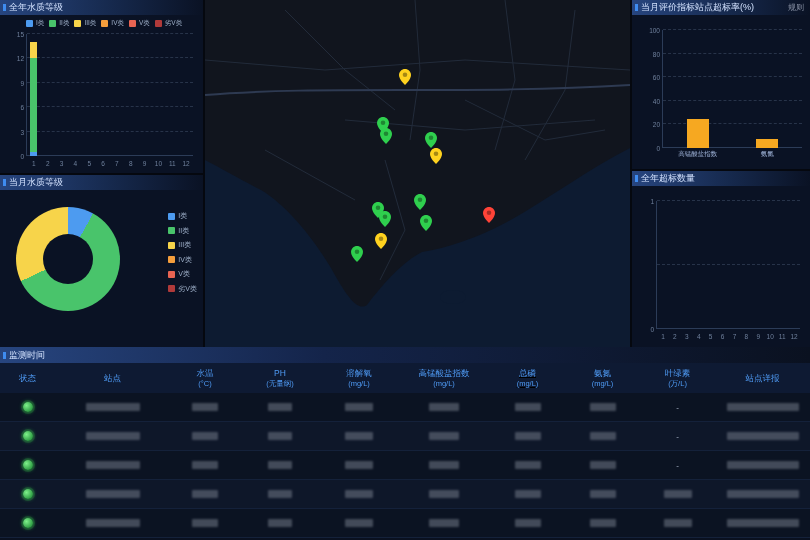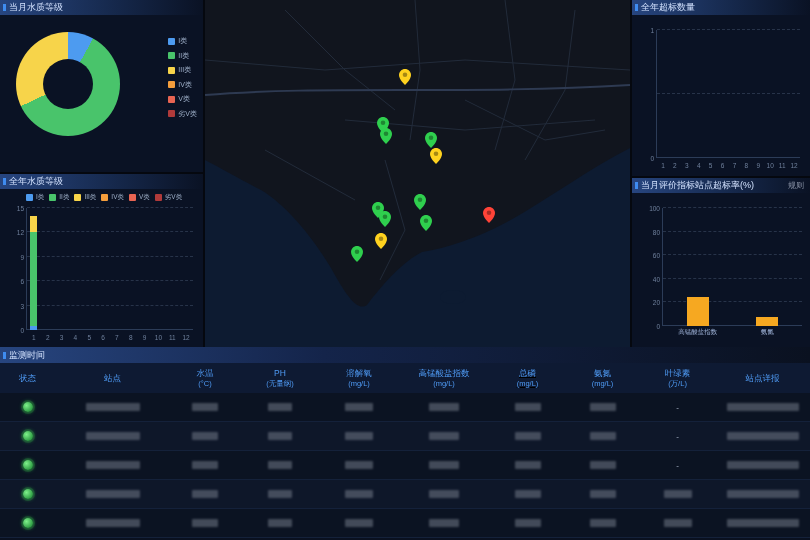--- a/index.html
+++ b/index.html
@@ -68,50 +68,20 @@
   .red-block { height:8px; background:#7a8290; opacity:.5; border-radius:1px; filter:blur(1.3px); }
 </style>
 </head>
 <body>
 
 <div class="dash">
 
   <div class="top">
 
     <div class="col-left">
-      <div class="panel p1">
-        <div class="panel-header">当月水质等级</div>
-        <div class="donut" style="background: conic-gradient(rgb(77, 155, 240) 0%, rgb(77, 155, 240) 8%, rgb(73, 196, 107) 8%, rgb(73, 196, 107) 68%, rgb(247, 212, 74) 68%, rgb(247, 212, 74) 100%);"></div>
-        <div class="dlegend">
-            <div class="it">
-              <span class="sw" style="background: rgb(77, 155, 240);"></span>
-              <span>I类</span>
-            </div>
-            <div class="it">
-              <span class="sw" style="background: rgb(73, 196, 107);"></span>
-              <span>II类</span>
-            </div>
-            <div class="it">
-              <span class="sw" style="background: rgb(247, 212, 74);"></span>
-              <span>III类</span>
-            </div>
-            <div class="it">
-              <span class="sw" style="background: rgb(245, 158, 60);"></span>
-              <span>IV类</span>
-            </div>
-            <div class="it">
-              <span class="sw" style="background: rgb(232, 100, 82);"></span>
-              <span>V类</span>
-            </div>
-            <div class="it">
-              <span class="sw" style="background: rgb(176, 58, 58);"></span>
-              <span>劣V类</span>
-            </div>
-          </div>
-      </div>
       <div class="panel p2">
         <div class="panel-header">全年水质等级</div>
         <div class="hlegend">
             <div class="it">
               <span class="sw" style="background: rgb(77, 155, 240);"></span>
               <span>I类</span>
             </div>
             <div class="it">
               <span class="sw" style="background: rgb(73, 196, 107);"></span>
               <span>II类</span>
@@ -156,20 +126,50 @@
             <span class="xlab" style="left: 62.5%;">8</span>
             <span class="xlab" style="left: 70.8333%;">9</span>
             <span class="xlab" style="left: 79.1667%;">10</span>
             <span class="xlab" style="left: 87.5%;">11</span>
             <span class="xlab" style="left: 95.8333%;">12</span>
             <div class="barseg" style="left: calc(4.16667% - 3.5px); bottom: 0%; height: 3.33333%; background: rgb(77, 155, 240);"></div>
             <div class="barseg" style="left: calc(4.16667% - 3.5px); bottom: 3.33333%; height: 76.6667%; background: rgb(73, 196, 107);"></div>
             <div class="barseg" style="left: calc(4.16667% - 3.5px); bottom: 80%; height: 13.3333%; background: rgb(247, 212, 74);"></div>
           </div>
       </div>
+      <div class="panel p1">
+        <div class="panel-header">当月水质等级</div>
+        <div class="donut" style="background: conic-gradient(rgb(77, 155, 240) 0%, rgb(77, 155, 240) 8%, rgb(73, 196, 107) 8%, rgb(73, 196, 107) 68%, rgb(247, 212, 74) 68%, rgb(247, 212, 74) 100%);"></div>
+        <div class="dlegend">
+            <div class="it">
+              <span class="sw" style="background: rgb(77, 155, 240);"></span>
+              <span>I类</span>
+            </div>
+            <div class="it">
+              <span class="sw" style="background: rgb(73, 196, 107);"></span>
+              <span>II类</span>
+            </div>
+            <div class="it">
+              <span class="sw" style="background: rgb(247, 212, 74);"></span>
+              <span>III类</span>
+            </div>
+            <div class="it">
+              <span class="sw" style="background: rgb(245, 158, 60);"></span>
+              <span>IV类</span>
+            </div>
+            <div class="it">
+              <span class="sw" style="background: rgb(232, 100, 82);"></span>
+              <span>V类</span>
+            </div>
+            <div class="it">
+              <span class="sw" style="background: rgb(176, 58, 58);"></span>
+              <span>劣V类</span>
+            </div>
+          </div>
+      </div>
     </div>
 
     <div class="map">
       <svg class="mapsvg" viewBox="0 0 425 347" preserveAspectRatio="none">
         <rect x="0" y="0" width="425" height="347" fill="#0d1b31"></rect>
         <path d="M0 0 H425 V148 C382 170 342 200 302 222 C272 238 242 248 217 252
                  C197 262 177 285 162 305 C152 312 141 295 126 268
                  C106 235 81 205 56 190 C36 180 16 168 0 160 Z" fill="#11151e"></path>
         <g stroke="#222b3a" stroke-width="1" fill="none">
           <path d="M80 10 L140 70 L190 110"></path>
@@ -231,20 +231,42 @@
               <circle cx="6" cy="5.8" r="2.3" fill="rgba(0,0,0,0.35)"></circle>
             </svg></div>
           <div class="pin" style="left: 146px; top: 246px;"><svg width="12" height="16" viewBox="0 0 12 16">
               <path d="M6 0C2.7 0 0 2.7 0 6c0 4.5 6 10 6 10s6-5.5 6-10C12 2.7 9.3 0 6 0z" fill="#2fcf4e"></path>
               <circle cx="6" cy="5.8" r="2.3" fill="rgba(0,0,0,0.35)"></circle>
             </svg></div>
         </div>
     </div>
 
     <div class="col-right">
+      <div class="panel p4">
+        <div class="panel-header">当月评价指标站点超标率(%)</div>
+        <span class="rule-link">规则</span>
+        <div class="plot" id="plot-rate">
+            <div class="gridline base" style="bottom: 0%;"></div>
+            <div class="gridline" style="bottom: 20%;"></div>
+            <div class="gridline" style="bottom: 40%;"></div>
+            <div class="gridline" style="bottom: 60%;"></div>
+            <div class="gridline" style="bottom: 80%;"></div>
+            <div class="gridline" style="bottom: 100%;"></div>
+            <span class="ylab" style="bottom: 0%;">0</span>
+            <span class="ylab" style="bottom: 20%;">20</span>
+            <span class="ylab" style="bottom: 40%;">40</span>
+            <span class="ylab" style="bottom: 60%;">60</span>
+            <span class="ylab" style="bottom: 80%;">80</span>
+            <span class="ylab" style="bottom: 100%;">100</span>
+            <div class="ratebar" style="left: calc(25% - 11px); height: 25%; background: rgb(246, 168, 33);"></div>
+            <span class="xlab catlab" style="left: 25%;">高锰酸盐指数</span>
+            <div class="ratebar" style="left: calc(75% - 11px); height: 8%; background: rgb(246, 168, 33);"></div>
+            <span class="xlab catlab" style="left: 75%;">氨氮</span>
+          </div>
+      </div>
       <div class="panel p3">
         <div class="panel-header">全年超标数量</div>
         <div class="plot" id="plot-exceed">
             <div class="gridline base" style="bottom: 0%;"></div>
             <div class="gridline" style="bottom: 50%;"></div>
             <div class="gridline" style="bottom: 100%;"></div>
             <span class="ylab" style="bottom: 0%;">0</span>
             <span class="ylab" style="bottom: 100%;">1</span>
             <span class="xlab" style="left: 4.16667%;">1</span>
             <span class="xlab" style="left: 12.5%;">2</span>
@@ -253,42 +275,20 @@
             <span class="xlab" style="left: 37.5%;">5</span>
             <span class="xlab" style="left: 45.8333%;">6</span>
             <span class="xlab" style="left: 54.1667%;">7</span>
             <span class="xlab" style="left: 62.5%;">8</span>
             <span class="xlab" style="left: 70.8333%;">9</span>
             <span class="xlab" style="left: 79.1667%;">10</span>
             <span class="xlab" style="left: 87.5%;">11</span>
             <span class="xlab" style="left: 95.8333%;">12</span>
           </div>
       </div>
-      <div class="panel p4">
-        <div class="panel-header">当月评价指标站点超标率(%)</div>
-        <span class="rule-link">规则</span>
-        <div class="plot" id="plot-rate">
-            <div class="gridline base" style="bottom: 0%;"></div>
-            <div class="gridline" style="bottom: 20%;"></div>
-            <div class="gridline" style="bottom: 40%;"></div>
-            <div class="gridline" style="bottom: 60%;"></div>
-            <div class="gridline" style="bottom: 80%;"></div>
-            <div class="gridline" style="bottom: 100%;"></div>
-            <span class="ylab" style="bottom: 0%;">0</span>
-            <span class="ylab" style="bottom: 20%;">20</span>
-            <span class="ylab" style="bottom: 40%;">40</span>
-            <span class="ylab" style="bottom: 60%;">60</span>
-            <span class="ylab" style="bottom: 80%;">80</span>
-            <span class="ylab" style="bottom: 100%;">100</span>
-            <div class="ratebar" style="left: calc(25% - 11px); height: 25%; background: rgb(246, 168, 33);"></div>
-            <span class="xlab catlab" style="left: 25%;">高锰酸盐指数</span>
-            <div class="ratebar" style="left: calc(75% - 11px); height: 8%; background: rgb(246, 168, 33);"></div>
-            <span class="xlab catlab" style="left: 75%;">氨氮</span>
-          </div>
-      </div>
     </div>
 
   </div>
 
   <div class="table-section">
     <div class="tbar">监测时间</div>
     <div class="thead">
         <div class="th" style="width: 55px;">
           <span class="thl">状态</span>
         </div>

